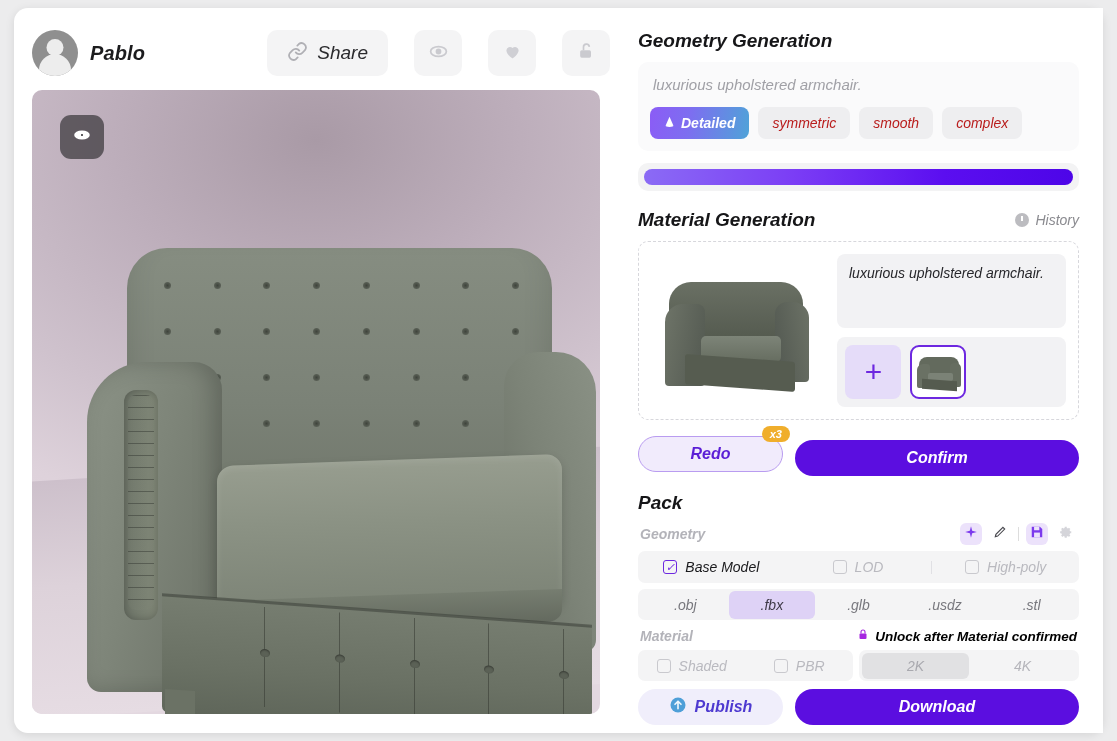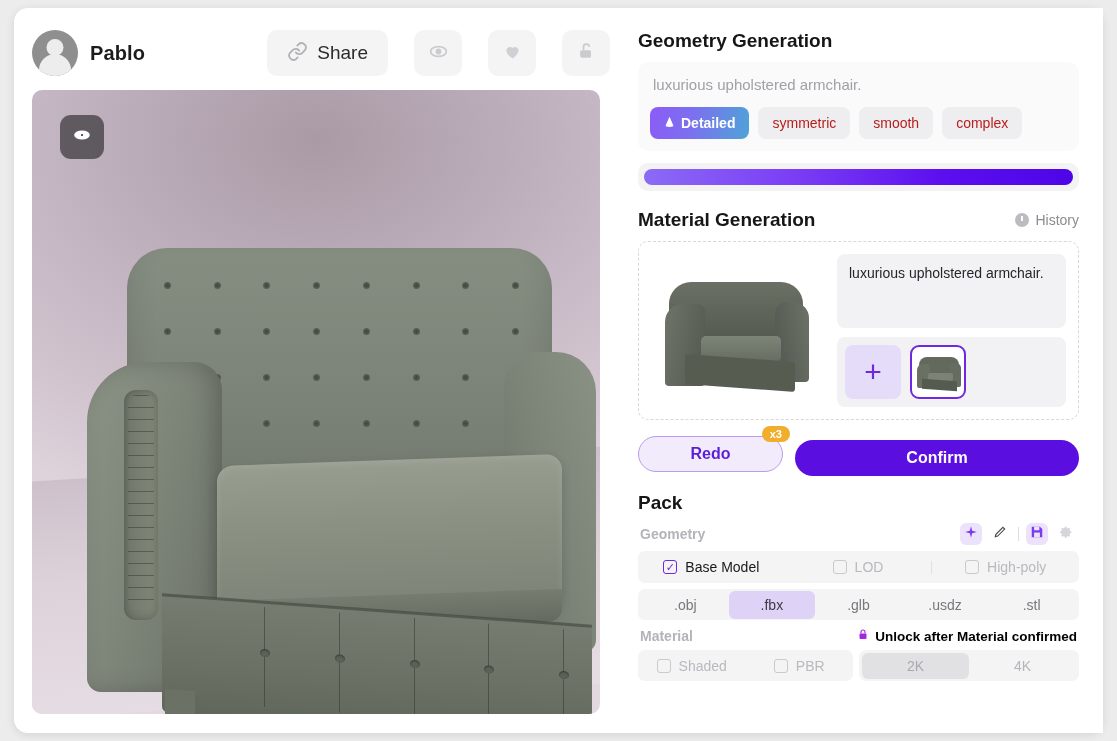--- a/index.html
+++ b/index.html
@@ -10,20 +10,21 @@
     overflow: hidden;
   }
   .app {
     position: absolute;
     left: 14px; top: 8px;
     width: 1089px; height: 725px;
     background: #ffffff;
     border-radius: 14px;
     box-shadow: 0 2px 10px rgba(0,0,0,0.10);
     display: flex;
+    font-style: italic;
   }
 
   
   .left {
     width: 610px;
     padding: 10px 14px 14px 18px;
     position: relative;
     flex: none;
   }
   .header {
@@ -794,16 +795,26 @@
             <span class="txt">PBR</span>
           </div>
         </div>
         <div class="res-right">
           <div class="res sel">2K</div>
           <div class="res">4K</div>
         </div>
       </div>
 
       <div class="bottom-actions">
+        <div class="publish-btn">
+          <span>
+            <svg width="18" height="18" viewBox="0 0 24 24">
+              <circle cx="12" cy="12" r="10" fill="#4e9fd8"></circle>
+              <path d="M12 17V8M12 7l-4 4M12 7l4 4" stroke="#eef6fc" stroke-width="2.2" fill="none" stroke-linecap="round"></path>
+            </svg>
+          </span>
+          <span>Publish</span>
+        </div>
+        <div class="download-btn">Download</div>
       </div>
     </div>
   </div>
 </div>
 
 </body></html>

